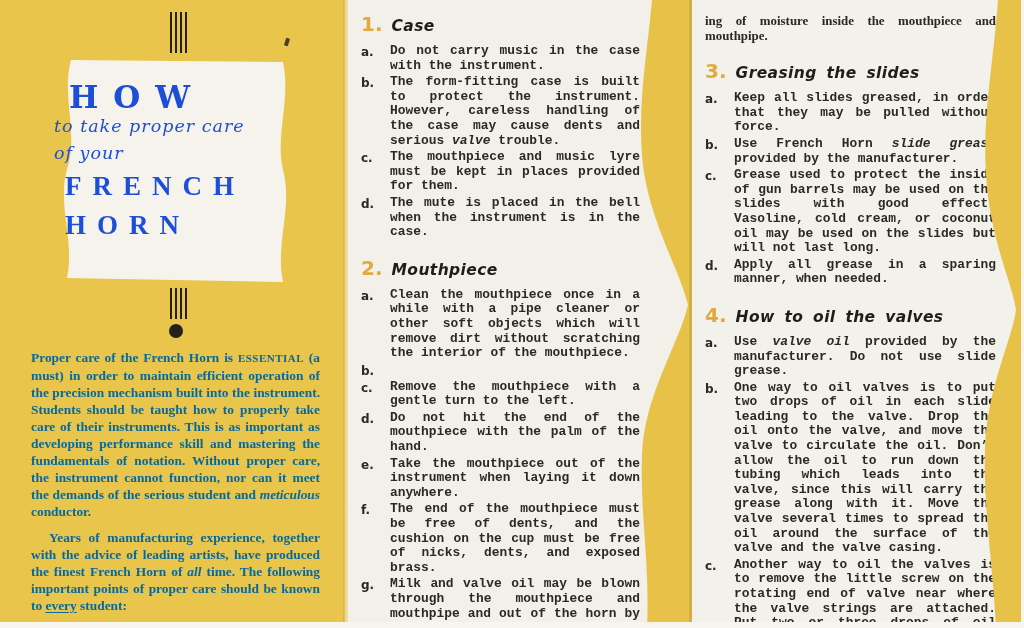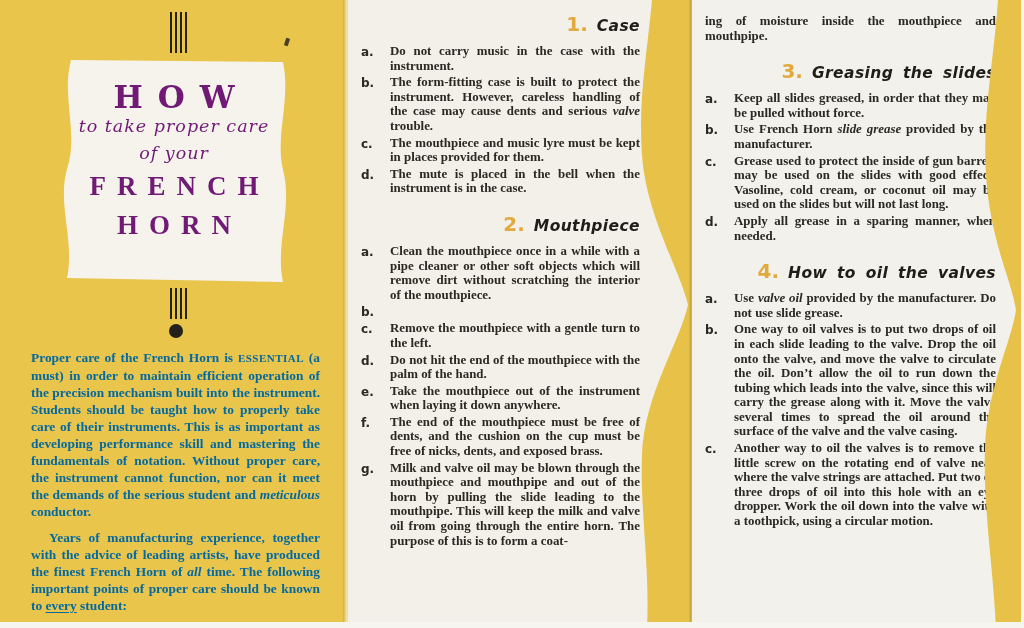--- a/index.html
+++ b/index.html
@@ -12,39 +12,39 @@
   .panel-left { position:absolute; left:0; top:0; width:348px; height:628px; background:#E9C54C; }
   .fold-left { position:absolute; left:343px; top:0; width:7px; height:628px;
     background:linear-gradient(90deg, rgba(150,115,30,.28), rgba(255,255,255,.55) 55%, rgba(0,0,0,.04)); }
   .lines-orn { position:absolute; left:170px; display:flex; justify-content:space-between; width:17px; }
   .lines-orn i { display:block; width:1.7px; background:#23211A; }
   .lines-top { top:12px; height:41px; }
   .lines-bottom { top:288px; height:31px; }
   .dot-orn { position:absolute; left:169px; top:324px; width:14px; height:14px; border-radius:50%; background:#23211A; }
   .stray { position:absolute; left:285px; top:38px; width:4px; height:8px; background:#4A4028; transform:rotate(18deg); border-radius:1px; }
   .badge-svg { position:absolute; left:54px; top:53px; }
-  .badge-text { position:absolute; left:54px; top:53px; width:240px; text-align:center; color:#701a75; }
+  .badge-text { position:absolute; left:54px; top:53px; width:240px; color:#1d4ed8; }
   .t-how { margin-top:29px; font-family:"DejaVu Serif",serif; font-weight:bold; font-size:31px; letter-spacing:15px; padding-left:15px; line-height:1; }
   .t-script { font-family:"DejaVu Serif",serif; font-style:italic; font-size:17.5px; line-height:1.55; letter-spacing:1px; }
   .t-name { font-family:Liberation Serif, serif; font-weight:bold; font-size:27px; letter-spacing:11px; padding-left:11px; line-height:1.45; }
   .cover-text { position:absolute; left:31px; top:349px; width:289px; color:#0369a1; }
   .cover-para { margin:0 0 9px; font-weight:bold; font-size:13.4px; line-height:17px; text-align:justify; }
   .cover-para.indent { text-indent:18px; }
   
   .panel-mid { position:absolute; left:348px; top:0; width:349px; height:628px; background:#F2F0E9;
     box-sizing:border-box; padding:10px 57px 0 13px; color:#2A2922; }
   .panel-right { position:absolute; left:697px; top:0; width:327px; height:628px; background:#F3F1EB;
     box-sizing:border-box; padding:14px 28px 0 8px; color:#2A2922; }
-  .sec-header { text-align:right; margin:16px 0 8px; }
+  .sec-header { text-align:left; margin:16px 0 8px; }
   .sec-header.first { margin-top:2px; }
   .sec-num { font-family:"DejaVu Sans","Liberation Sans",sans-serif; font-weight:bold; font-size:20px; color:#E2A93C; margin-right:9px; }
   .sec-title { font-family:"DejaVu Sans","Liberation Sans",sans-serif; font-weight:bold; font-style:italic; font-size:15.5px; color:#1E1D17; letter-spacing:.4px; word-spacing:4px; }
   .item { display:grid; grid-template-columns:29px 1fr; margin-bottom:2px; }
   .item-letter { font-family:"DejaVu Sans","Liberation Sans",sans-serif; font-weight:bold; font-size:12px; padding-top:1px; }
-  .item-text { font-weight:bold; font-size:12.9px; line-height:14.6px; text-align:justify; }
+  .item-text { font-weight:bold; font-size:12.9px; line-height:14.6px; text-align:justify;font-family:Liberation Mono, monospace; }
   .continuation { margin-left:29px; font-weight:bold; font-size:12.9px; line-height:14.6px; text-align:justify; }
   
   .seg-i { font-style:italic; }
   .seg-sc { font-size:.82em; letter-spacing:.5px; }
   .seg-u { text-decoration:underline; text-underline-offset:2px; }
   
   .band { position:absolute; top:0; }
   .band-mid { left:630px; }
   .band-right { left:975px; }
   .right-sliver { position:absolute; right:0; top:0; width:3px; height:628px; background:#F7F5F0; }

